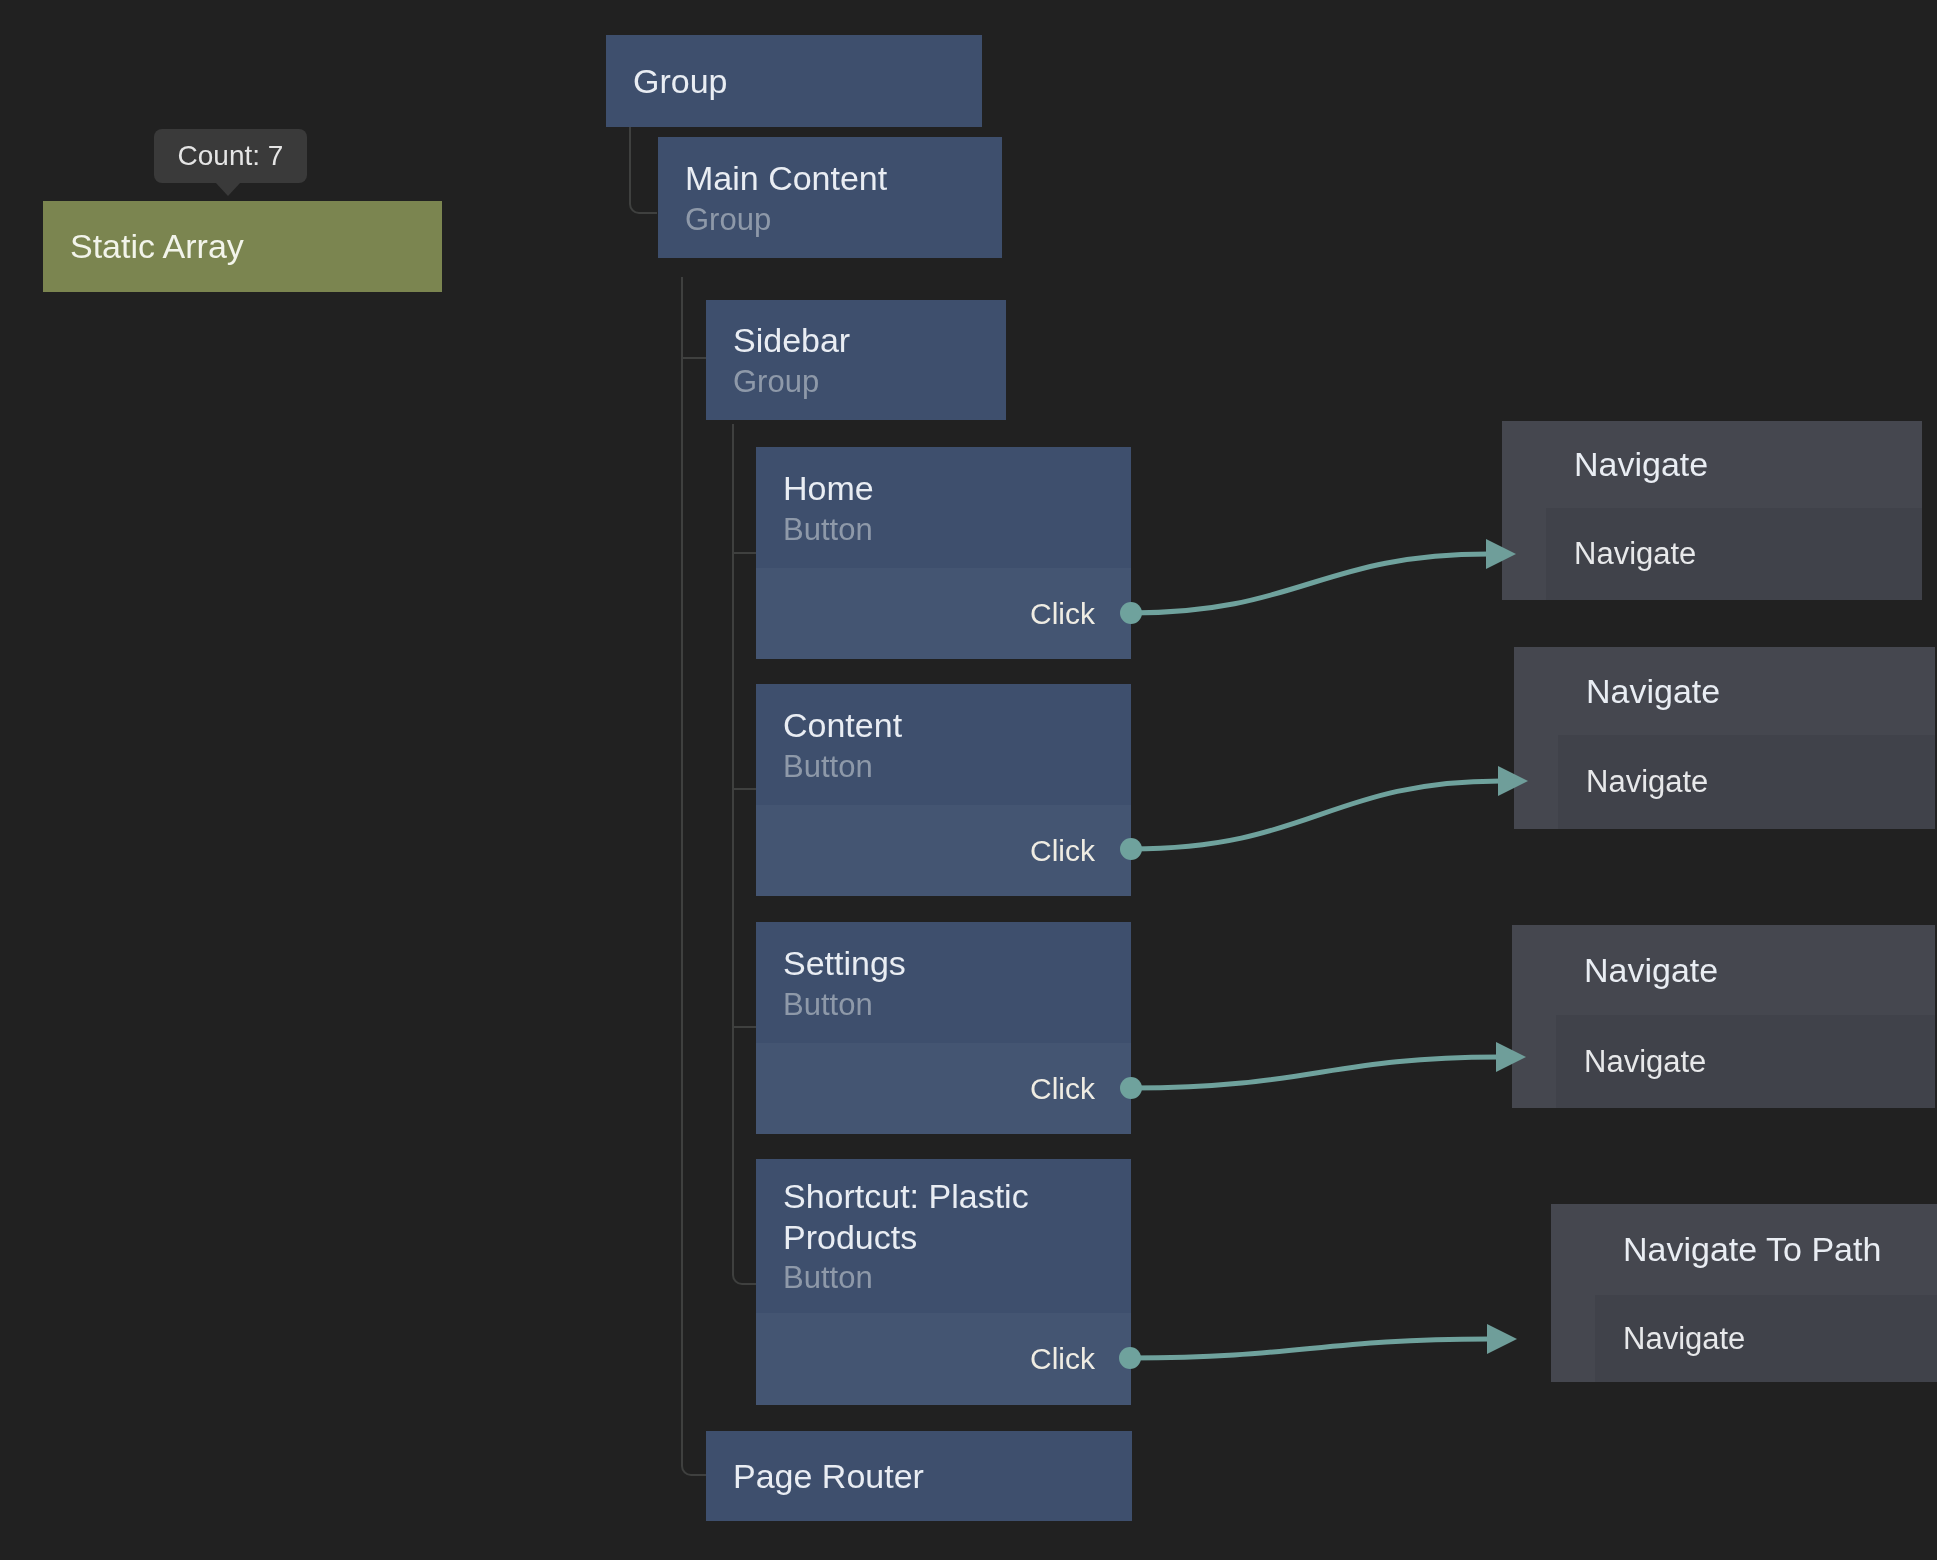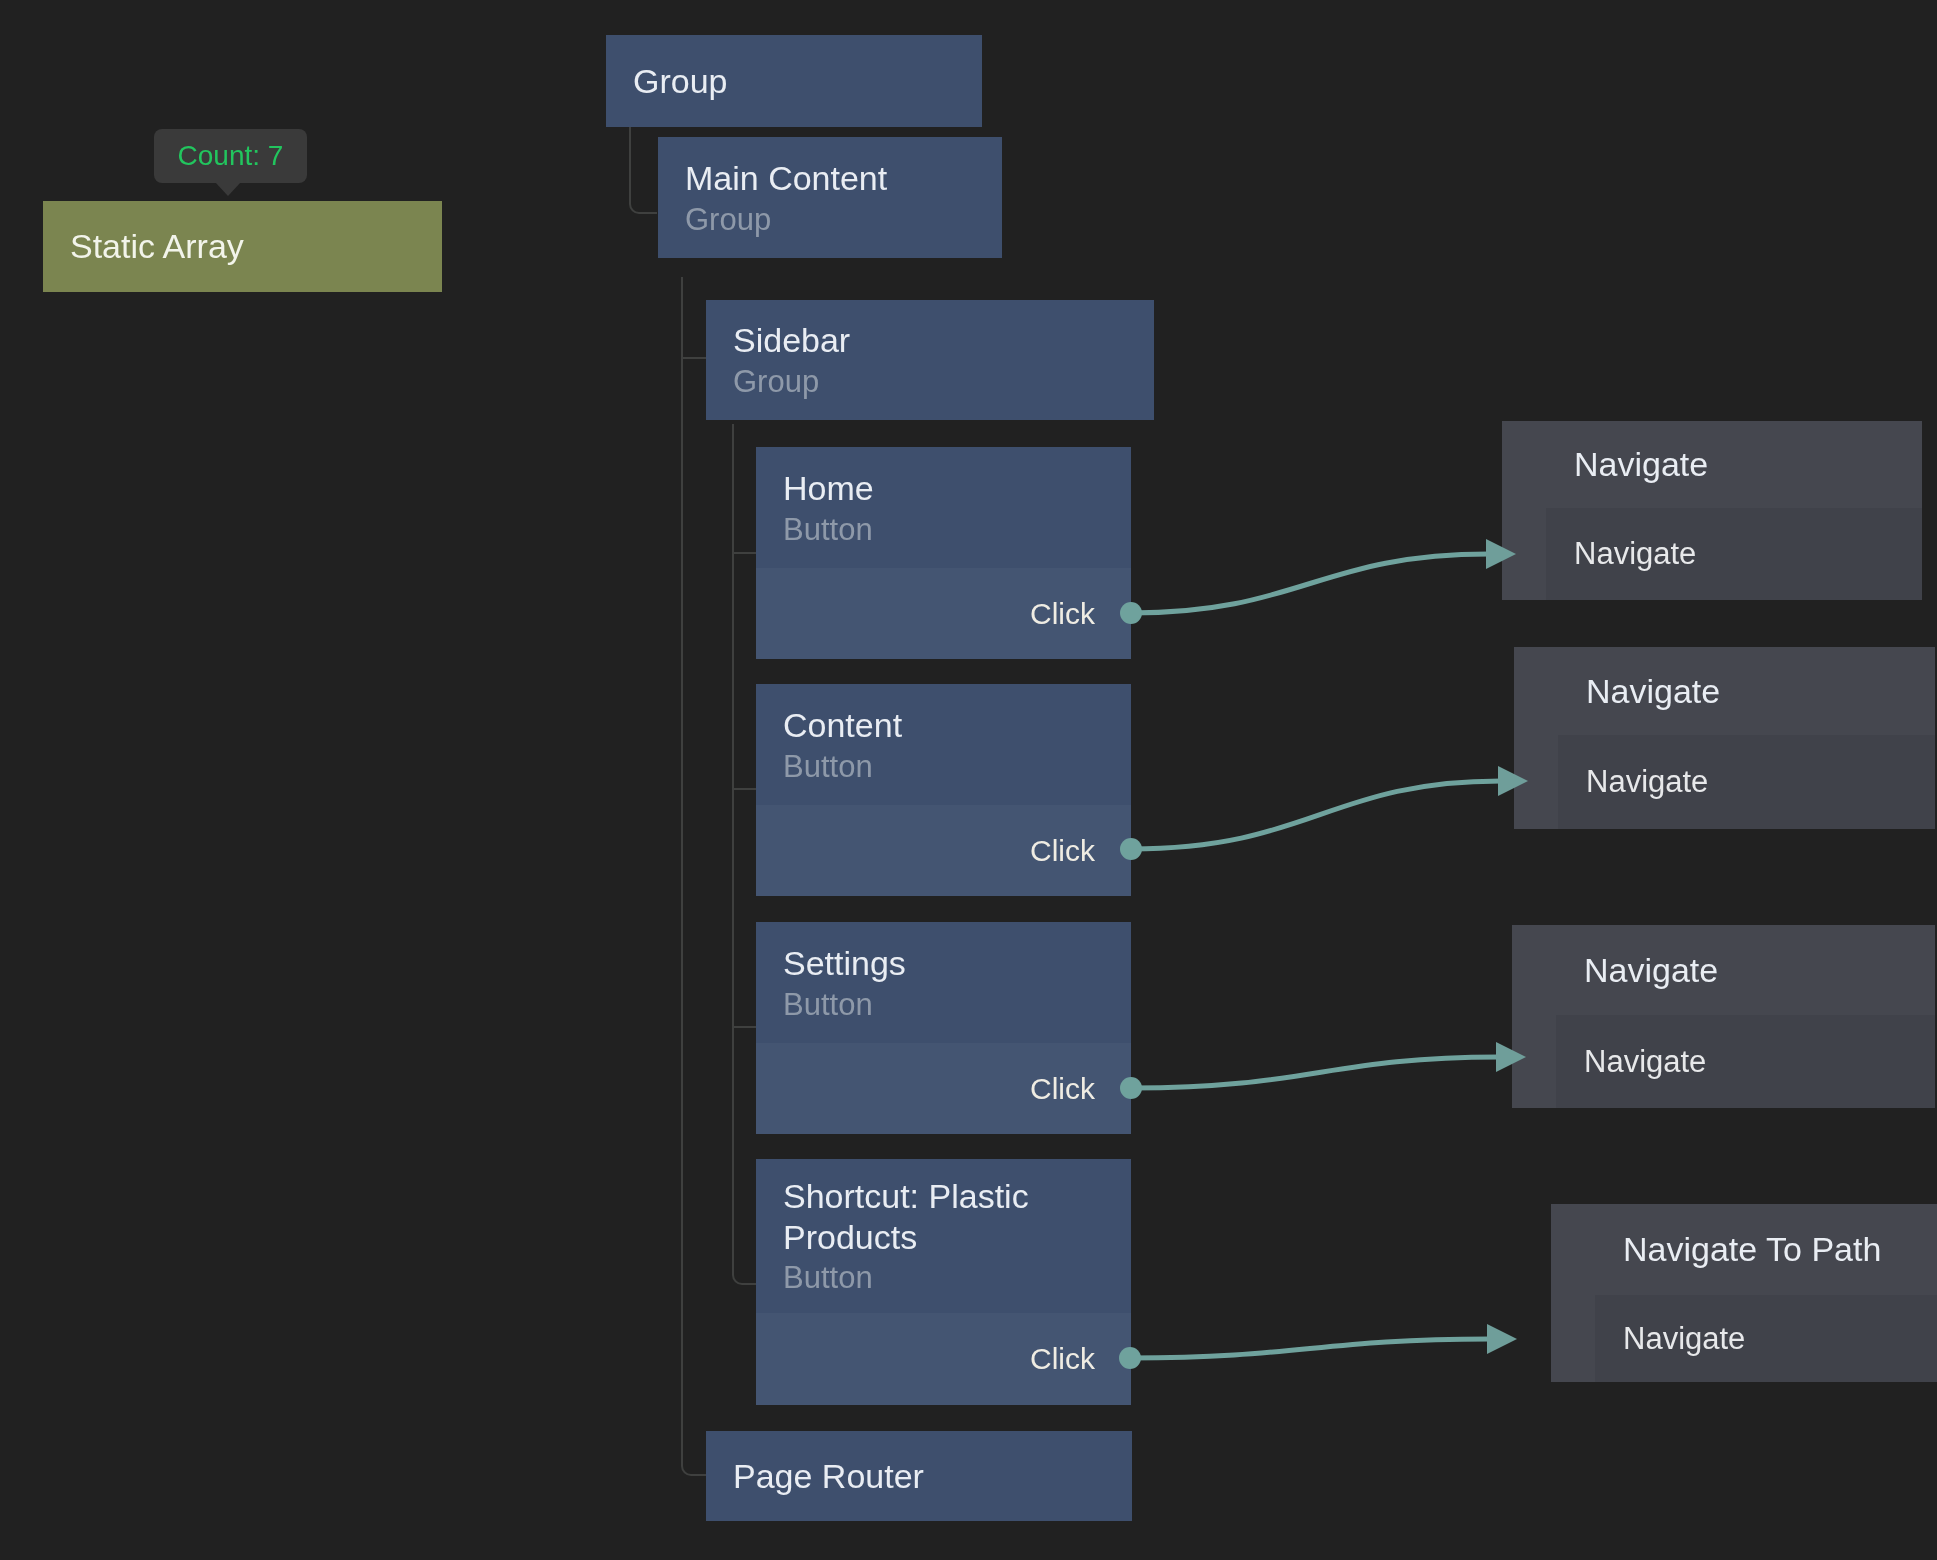--- a/index.html
+++ b/index.html
@@ -61,21 +61,21 @@
     display:flex;align-items:center;
     padding-left:27px;
   }
   .onode .title{color:#f2f4ea;}
   
   .tooltip{
     position:absolute;
     background:#3a3a3a;
     border-radius:8px;
     display:flex;align-items:center;justify-content:center;
-    font-size:28px;color:#22c55e;
+    font-size:28px;color:#e5e5e5;
   }
   .tooltip-caret{
     position:absolute;
     width:0;height:0;
     border-left:13px solid transparent;
     border-right:13px solid transparent;
     border-top:14px solid #3a3a3a;
   }
   
   #wires{position:absolute;left:0;top:0;pointer-events:none;}
@@ -108,21 +108,21 @@
     </div>
   </div>
 
   <div class="bnode" style="left:658px;top:137px;width:344px;height:121px;">
     <div class="head">
       <span class="title">Main Content</span>
       <span class="subtitle">Group</span>
     </div>
   </div>
 
-  <div class="bnode" style="left:706px;top:300px;width:448px;height:120px;">
+  <div class="bnode" style="left:706px;top:300px;width:300px;height:120px;">
     <div class="head">
       <span class="title">Sidebar</span>
       <span class="subtitle">Group</span>
     </div>
   </div>
 
   <div class="bnode" style="left:756px;top:447px;width:375px;height:212px;">
     <div class="head">
       <span class="title">Home</span>
       <span class="subtitle">Button</span>

